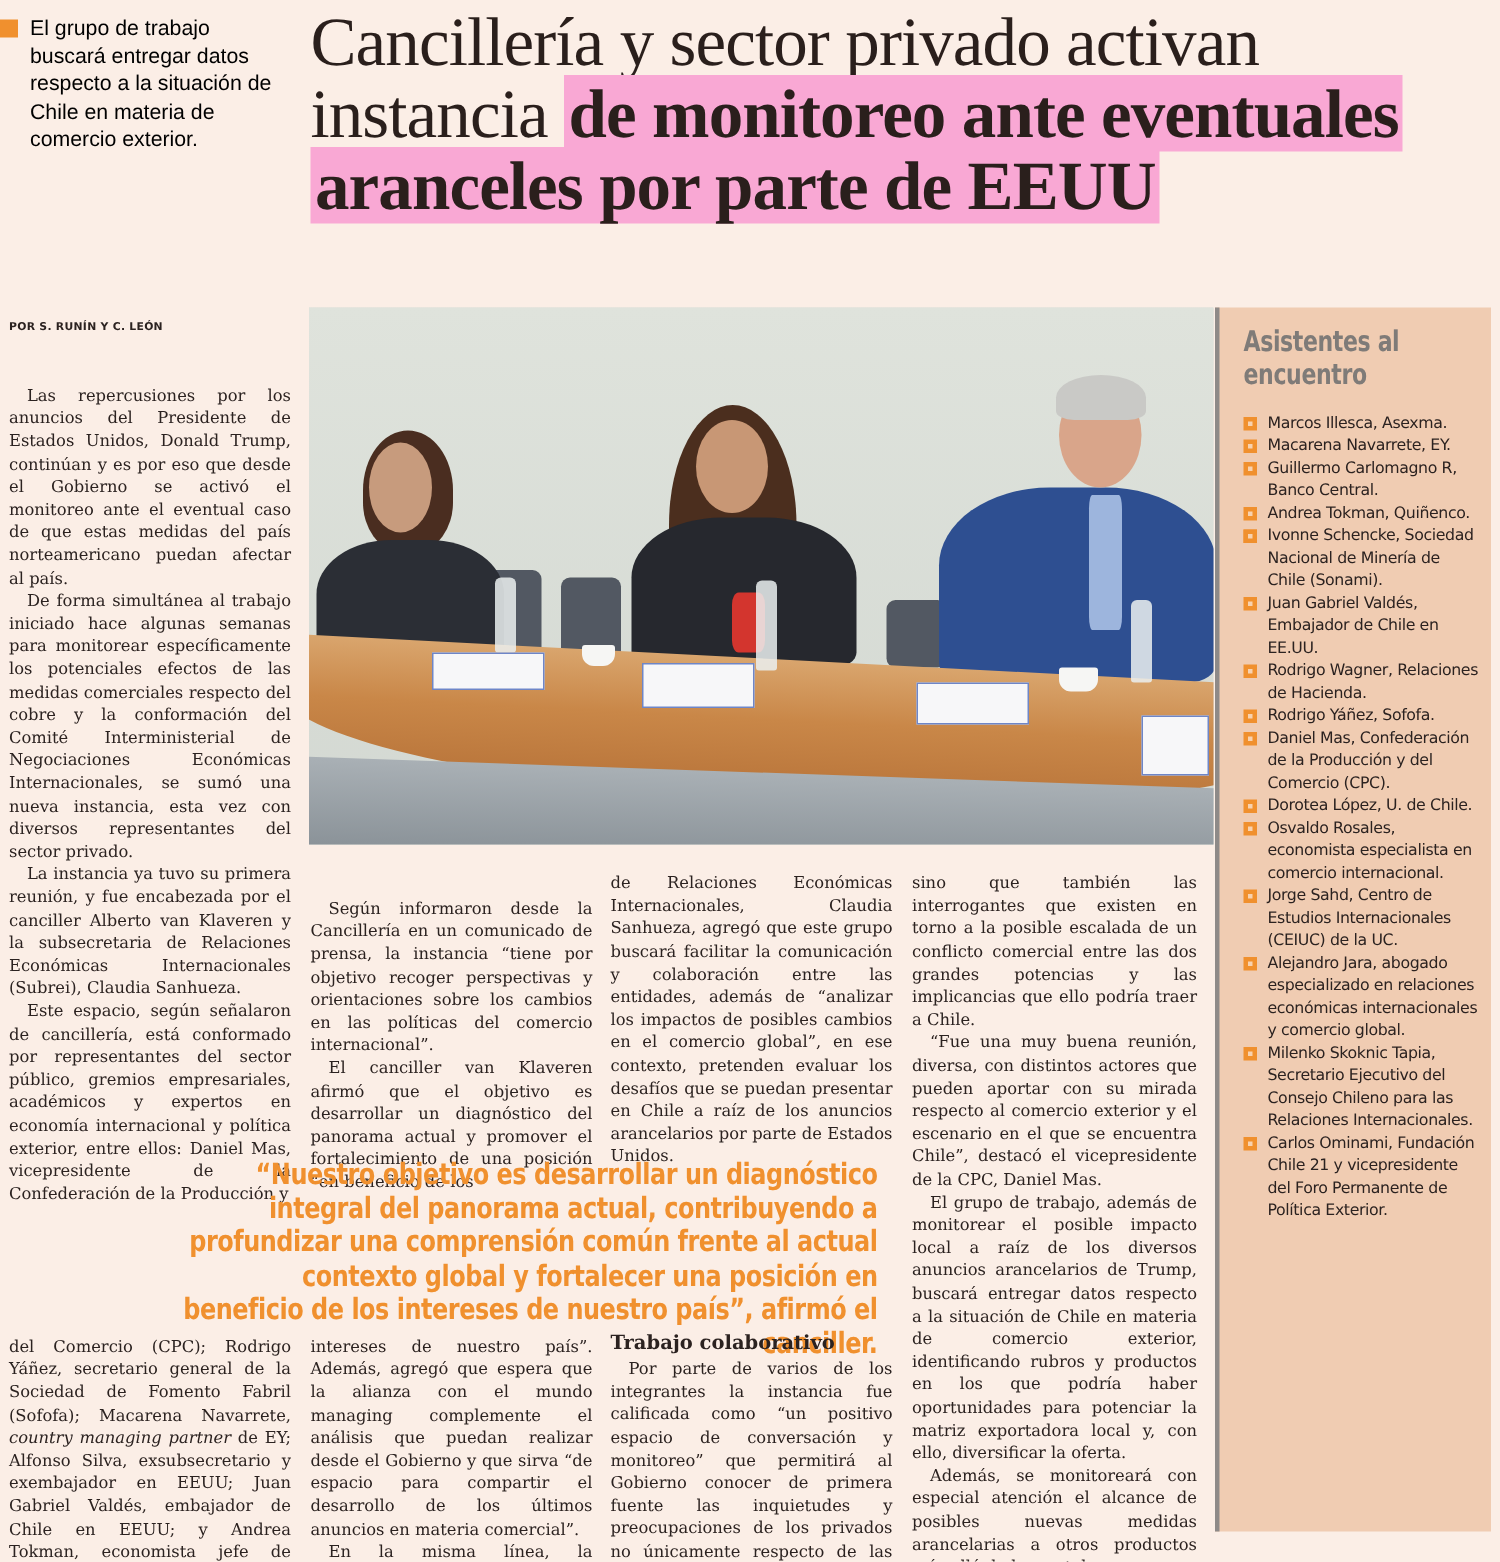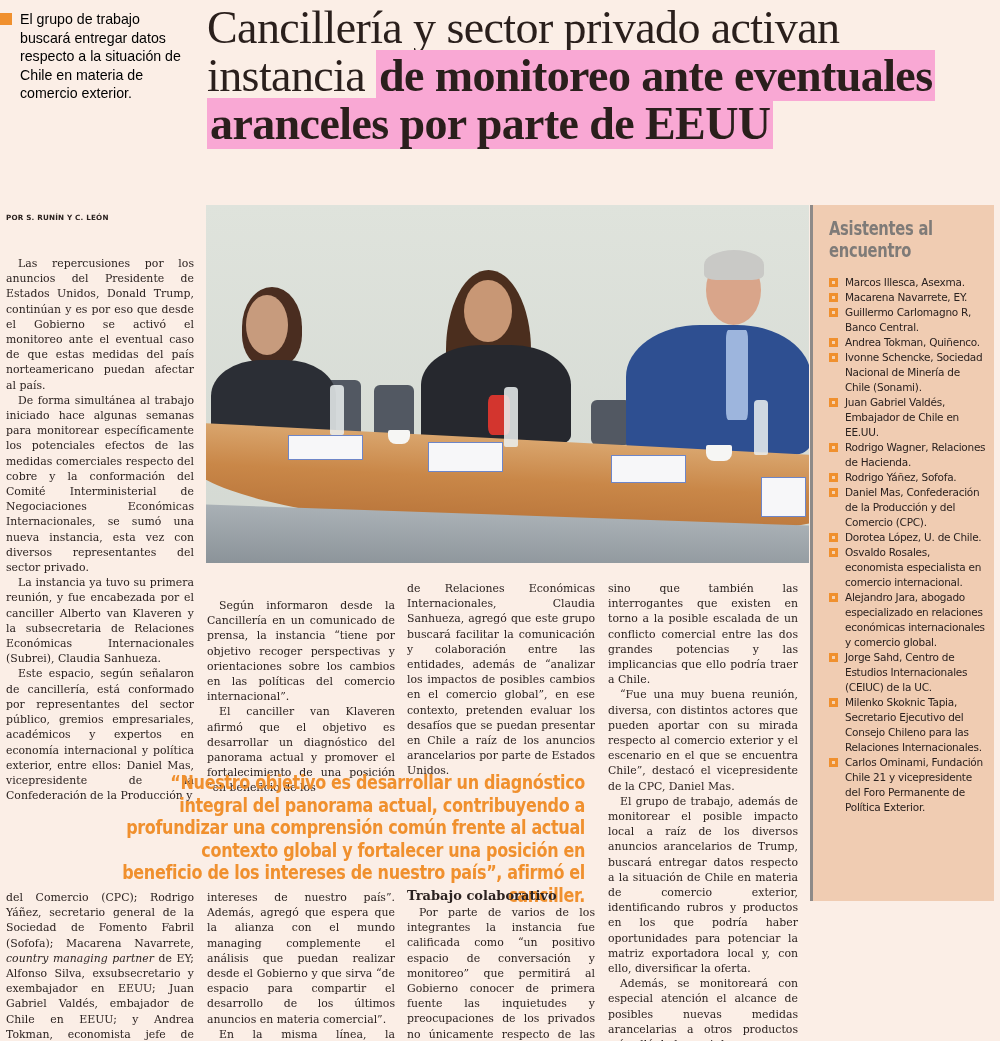--- a/index.html
+++ b/index.html
@@ -91,21 +91,21 @@
   .p3h { left: 500px; top: 50px; width: 55px; height: 70px; background:#d9a58a; border-radius:50% !important; }
   .p3hair { left: 498px; top: 45px; width: 60px; height: 30px; background:#c9c9c6; border-radius:50% 50% 20% 20% !important; }
   .p3shirt { left: 520px; top: 125px; width: 22px; height: 90px; background:#9db5dd; border-radius: 10% !important; }
   .chair { position:absolute; background:#525862; border-radius:6px; }
   .card { position:absolute; background:#f7f7f9; border:1px solid #6e86c8; }
   .bottle { position:absolute; background:rgba(235,240,240,0.85); border-radius:4px 4px 2px 2px; }
   .cup { position:absolute; background:#f6f6f4; border-radius:2px 2px 8px 8px; }
 
   
   .sidebar {
-    position: absolute; left: 810px; top: 205px; width: 184px; height: 696px;
+    position: absolute; left: 810px; top: 205px; width: 184px; height: 816px;
     background: #f0ccb2;
     border-left: 3px solid #8e8a88;
     padding: 12px 8px 0 16px;
   }
   .sidebar h2 {
     font-family: "DejaVu Sans", sans-serif; font-weight: bold;
     font-stretch: condensed;
     font-size: 19px; line-height: 22px; color: #7f7b78;
     letter-spacing: -0.3px; margin-bottom: 14px; width: 130px;
     transform: scaleX(0.86); transform-origin: left;
@@ -225,18 +225,18 @@
     <li><span class="b"></span><span>Guillermo Carlomagno R, Banco Central.</span></li>
     <li><span class="b"></span><span>Andrea Tokman, Quiñenco.</span></li>
     <li><span class="b"></span></li>
     <li><span class="b"></span><span>Ivonne Schencke, Sociedad Nacional de Minería de Chile (Sonami).</span></li>
     <li><span class="b"></span><span>Juan Gabriel Valdés, Embajador de Chile en EE.UU.</span></li>
     <li><span class="b"></span><span>Rodrigo Wagner, Relaciones de Hacienda.</span></li>
     <li><span class="b"></span><span>Rodrigo Yáñez, Sofofa.</span></li>
     <li><span class="b"></span><span>Daniel Mas, Confederación de la Producción y del Comercio (CPC).</span></li>
     <li><span class="b"></span><span>Dorotea López, U. de Chile.</span></li>
     <li><span class="b"></span><span>Osvaldo Rosales, economista especialista en comercio internacional.</span></li>
+    <li><span class="b"></span><span>Jorge Sahd, Centro de Estudios Internacionales (CEIUC) de la UC.</span></li>
     <li><span class="b"></span><span>Alejandro Jara, abogado especializado en relaciones económicas internacionales y comercio global.</span></li>
-    <li><span class="b"></span><span>Jorge Sahd, Centro de Estudios Internacionales (CEIUC) de la UC.</span></li>
     <li><span class="b"></span><span>Milenko Skoknic Tapia, Secretario Ejecutivo del Consejo Chileno para las Relaciones Internacionales.</span></li>
     <li><span class="b"></span><span>Carlos Ominami, Fundación Chile 21 y vicepresidente del Foro Permanente de Política Exterior.</span></li>
   </ul>
 </aside>
 
 </body></html>

